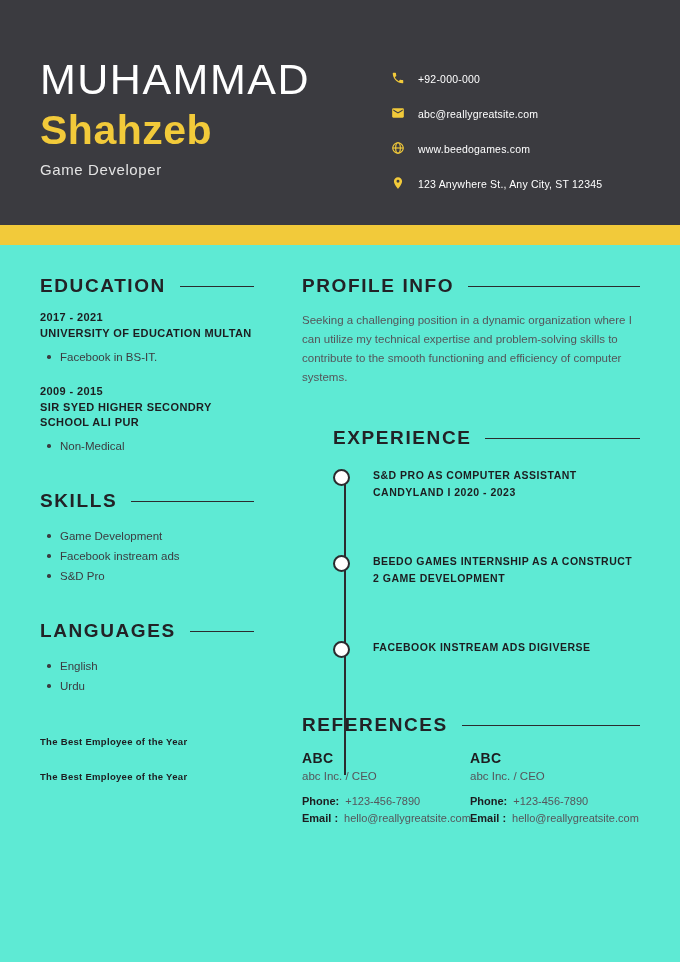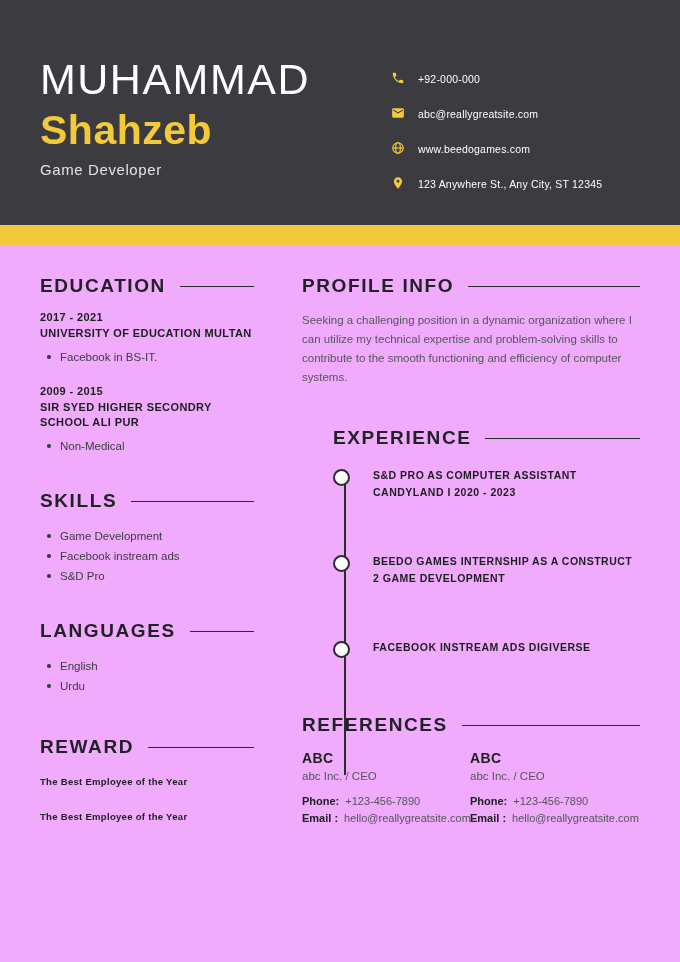--- a/index.html
+++ b/index.html
@@ -4,21 +4,21 @@
 <style>
   * { box-sizing: border-box; margin: 0; padding: 0; }
   html, body {
     width: 680px; height: 962px;
     font-family: "Liberation Sans", sans-serif;
     background: #ffffff;
   }
   .page {
     position: relative;
     width: 680px; height: 962px;
-    background: #f0abfc;
+    background: #5eead4;
     overflow: hidden;
   }
 
   
   .header {
     position: relative;
     height: 225px;
     background: #3b3b40;
     padding: 55px 40px 0 40px;
     display: flex;
@@ -300,24 +300,20 @@
           <span class="section-title">LANGUAGES</span>
           <span class="rule"></span>
         </div>
         <ul class="bullet-list">
           <li>English</li>
           <li>Urdu</li>
         </ul>
       </div>
 
       <div class="blk blk-reward">
-        <div class="section-head">
-          <span class="section-title">REWARD</span>
-          <span class="rule"></span>
-        </div>
         <div class="reward-item">The Best Employee of the Year</div>
         <div class="reward-item">The Best Employee of the Year</div>
       </div>
 
     </div>
 
     <div class="col-right">
 
       <div>
         <div class="section-head">

